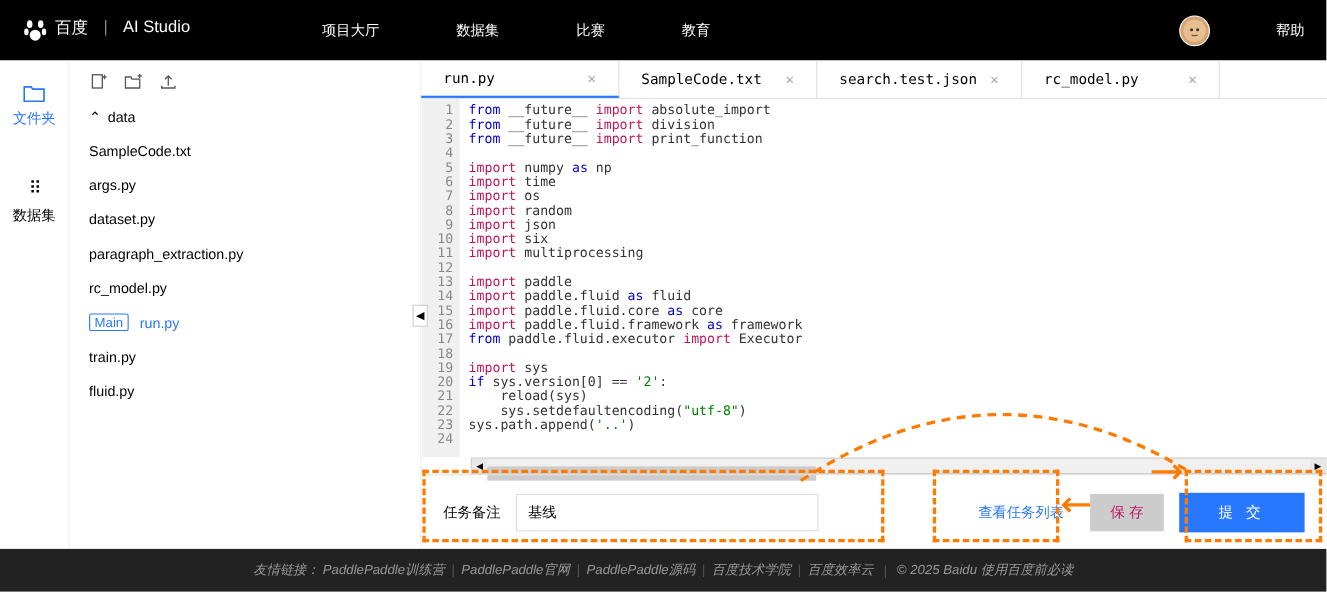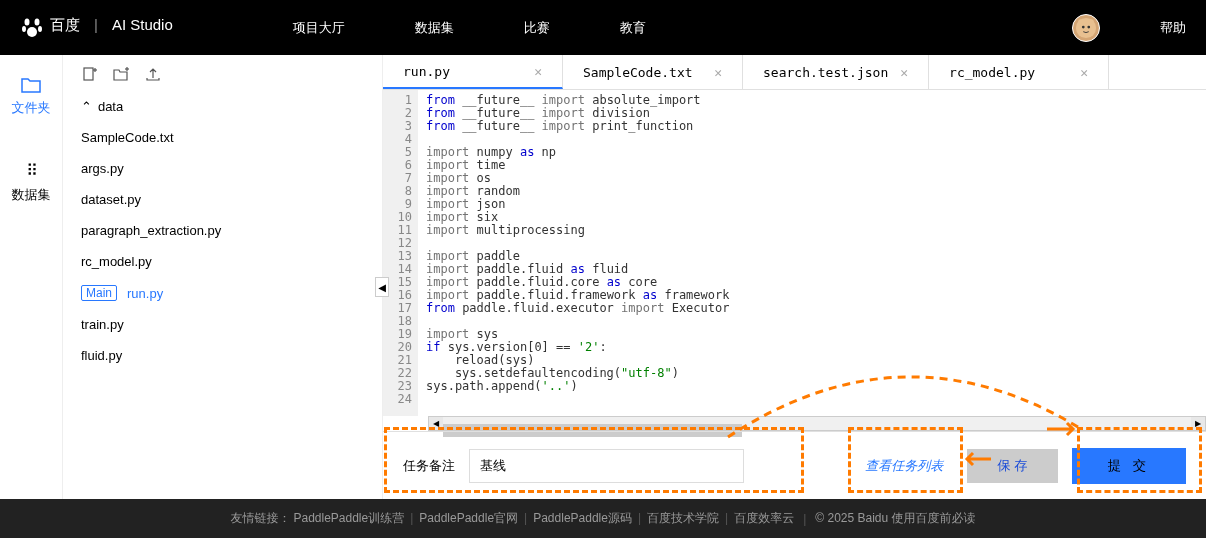--- a/index.html
+++ b/index.html
@@ -45,50 +45,50 @@
     .tab-close { color: #aaa; cursor: pointer; font-size: 13px; }
     
     .collapse-handle { position: absolute; left: -8px; top: 50%; width: 14px; height: 20px; background: #fff; border: 1px solid #ccc; cursor: pointer; display: flex; align-items: center; justify-content: center; font-size: 10px; }
     
     
     .code-editor { flex: 1; display: flex; font-family: Consolas, monospace; font-size: 12px; line-height: 13px; overflow: hidden; background: #fff; }
     .gutter { background: #f0f0f0; padding: 4px 6px 0 0; text-align: right; color: #888; min-width: 35px; }
     .gutter-line { }
     .code-content { padding: 4px 0 0 8px; }
     .code-line { white-space: pre; }
-    .kw-import { color: #737373; }
+    .kw-import { color: #be185d; }
     .kw-from { color: #0000cd; }
     .kw-as { color: #0000cd; }
     .kw-if { color: #0000cd; }
     .str { color: #008000; }
     .mod { color: #333; }
     .op { color: #333; }
     .num { color: #333; }
     
     
     .h-scrollbar { height: 15px; background: #f0f0f0; margin-left: 45px; display: flex; align-items: center; border: 1px solid #ccc; position: relative; }
     .h-scroll-arrow { width: 14px; height: 13px; background: #e8e8e8; display: flex; align-items: center; justify-content: center; font-size: 8px; cursor: pointer; }
     .h-scroll-track { flex: 1; position: relative; }
     .h-scroll-thumb { position: absolute; left: 0; width: 40%; height: 13px; background: #ccc; }
     
     
     .action-bar { height: 68px; display: flex; align-items: center; padding: 0 20px; gap: 14px; border-top: 1px solid #e0e0e0; }
     .task-label { }
     .task-input { width: 275px; height: 34px; border: 1px solid #ddd; padding: 0 10px; font-size: 13px; }
     .spacer { flex: 1; }
-    .view-tasks { color: #2878ff; cursor: pointer; padding: 0 10px; font-style: italic; }
-    .btn-save { background: #ccc; color: #1d4ed8; padding: 8px 30px; border: none; cursor: pointer; }
-    .btn-submit { background: #2878ff; color: #000000; padding: 9px 36px; border: none; cursor: pointer; letter-spacing: 4px; }
+    .view-tasks { color: #2878ff; cursor: pointer; padding: 0 10px; }
+    .btn-save { background: #ccc; color: #be185d; padding: 8px 18px; border: none; cursor: pointer; }
+    .btn-submit { background: #2878ff; color: #ffffff; padding: 9px 36px; border: none; cursor: pointer; letter-spacing: 4px; }
     
     
     .highlight-box { position: absolute; border: 3px dashed #ff7b00; pointer-events: none; }
     .arrow-svg { position: absolute; pointer-events: none; }
     
     
-    .footer { background: #222; color: #999; height: 39px; display: flex; align-items: center; justify-content: center; font-size: 12px; gap: 3px; }
+    .footer { background: #222; color: #999; height: 39px; display: flex; align-items: center; justify-content: center; font-size: 12px; gap: 3px; font-style: italic; }
     .footer a { color: #999; }
     .footer-sep { color: #555; margin: 0 6px; }
   </style>
 </head>
 <body>
 
 <div class="header">
   <div class="logo">
     <svg class="logo-paw" viewBox="0 0 24 24" fill="#fff">
         <ellipse cx="7" cy="6" rx="2.5" ry="3.5"></ellipse>

